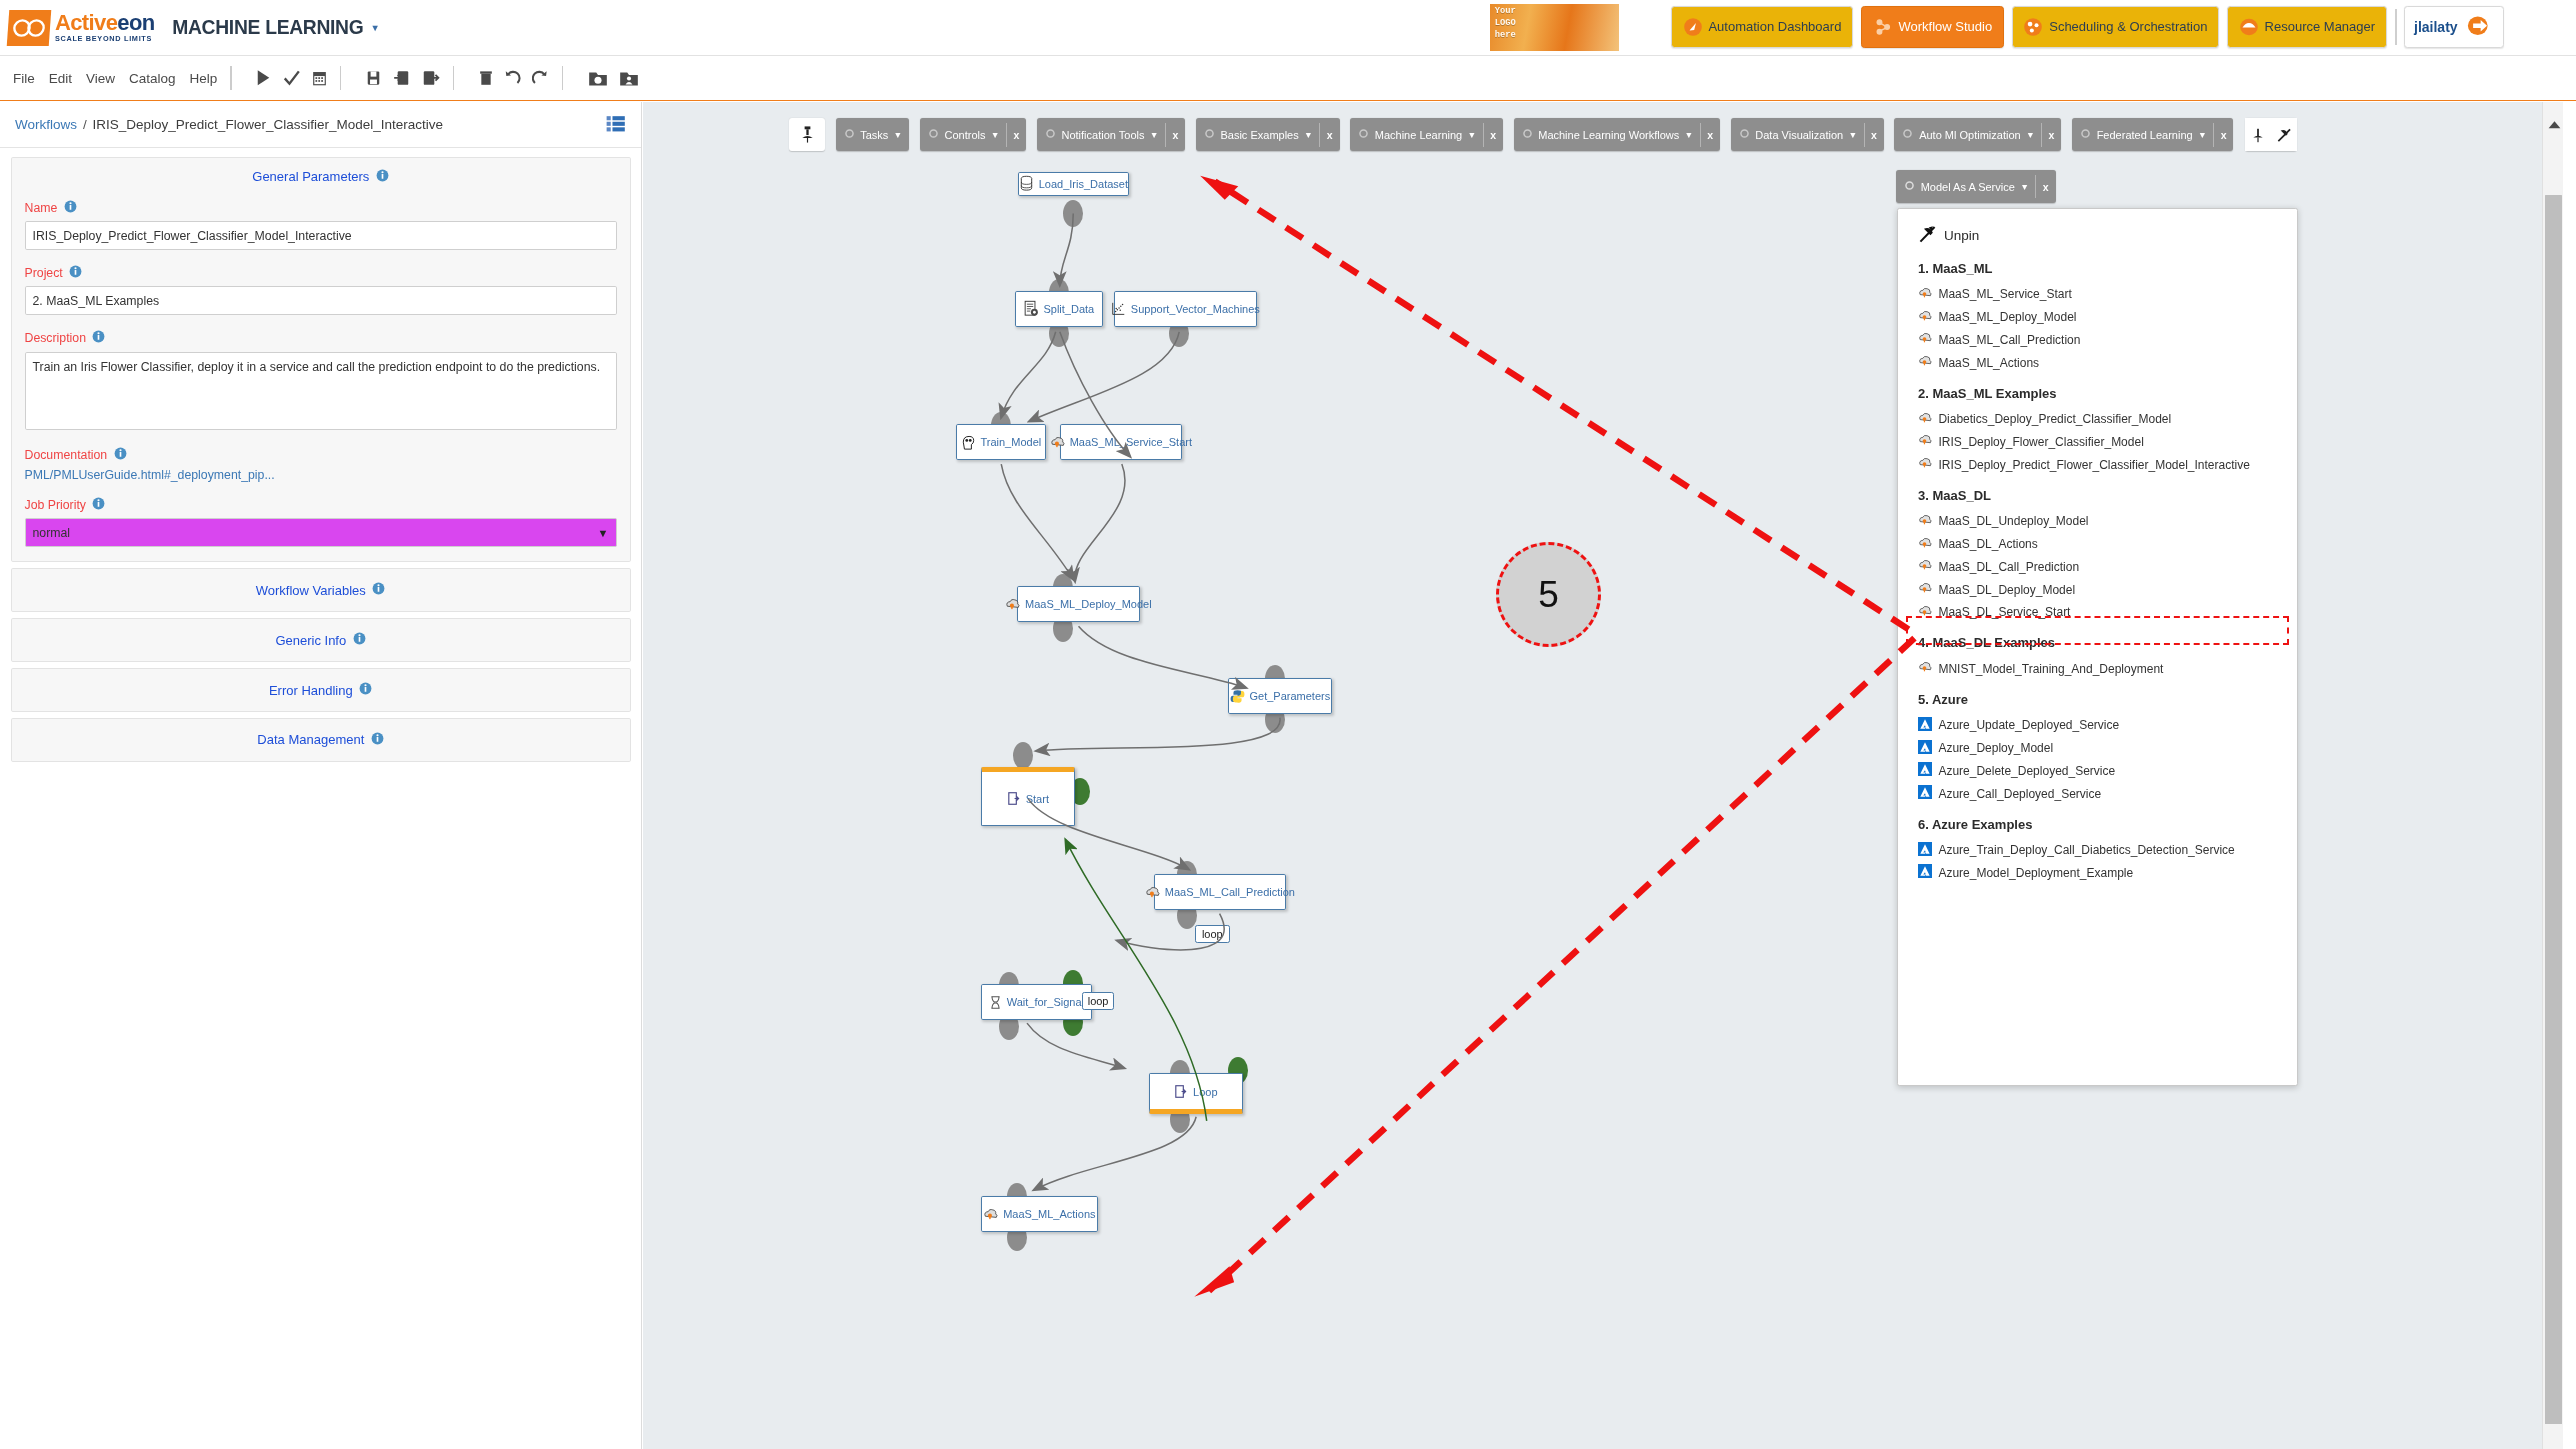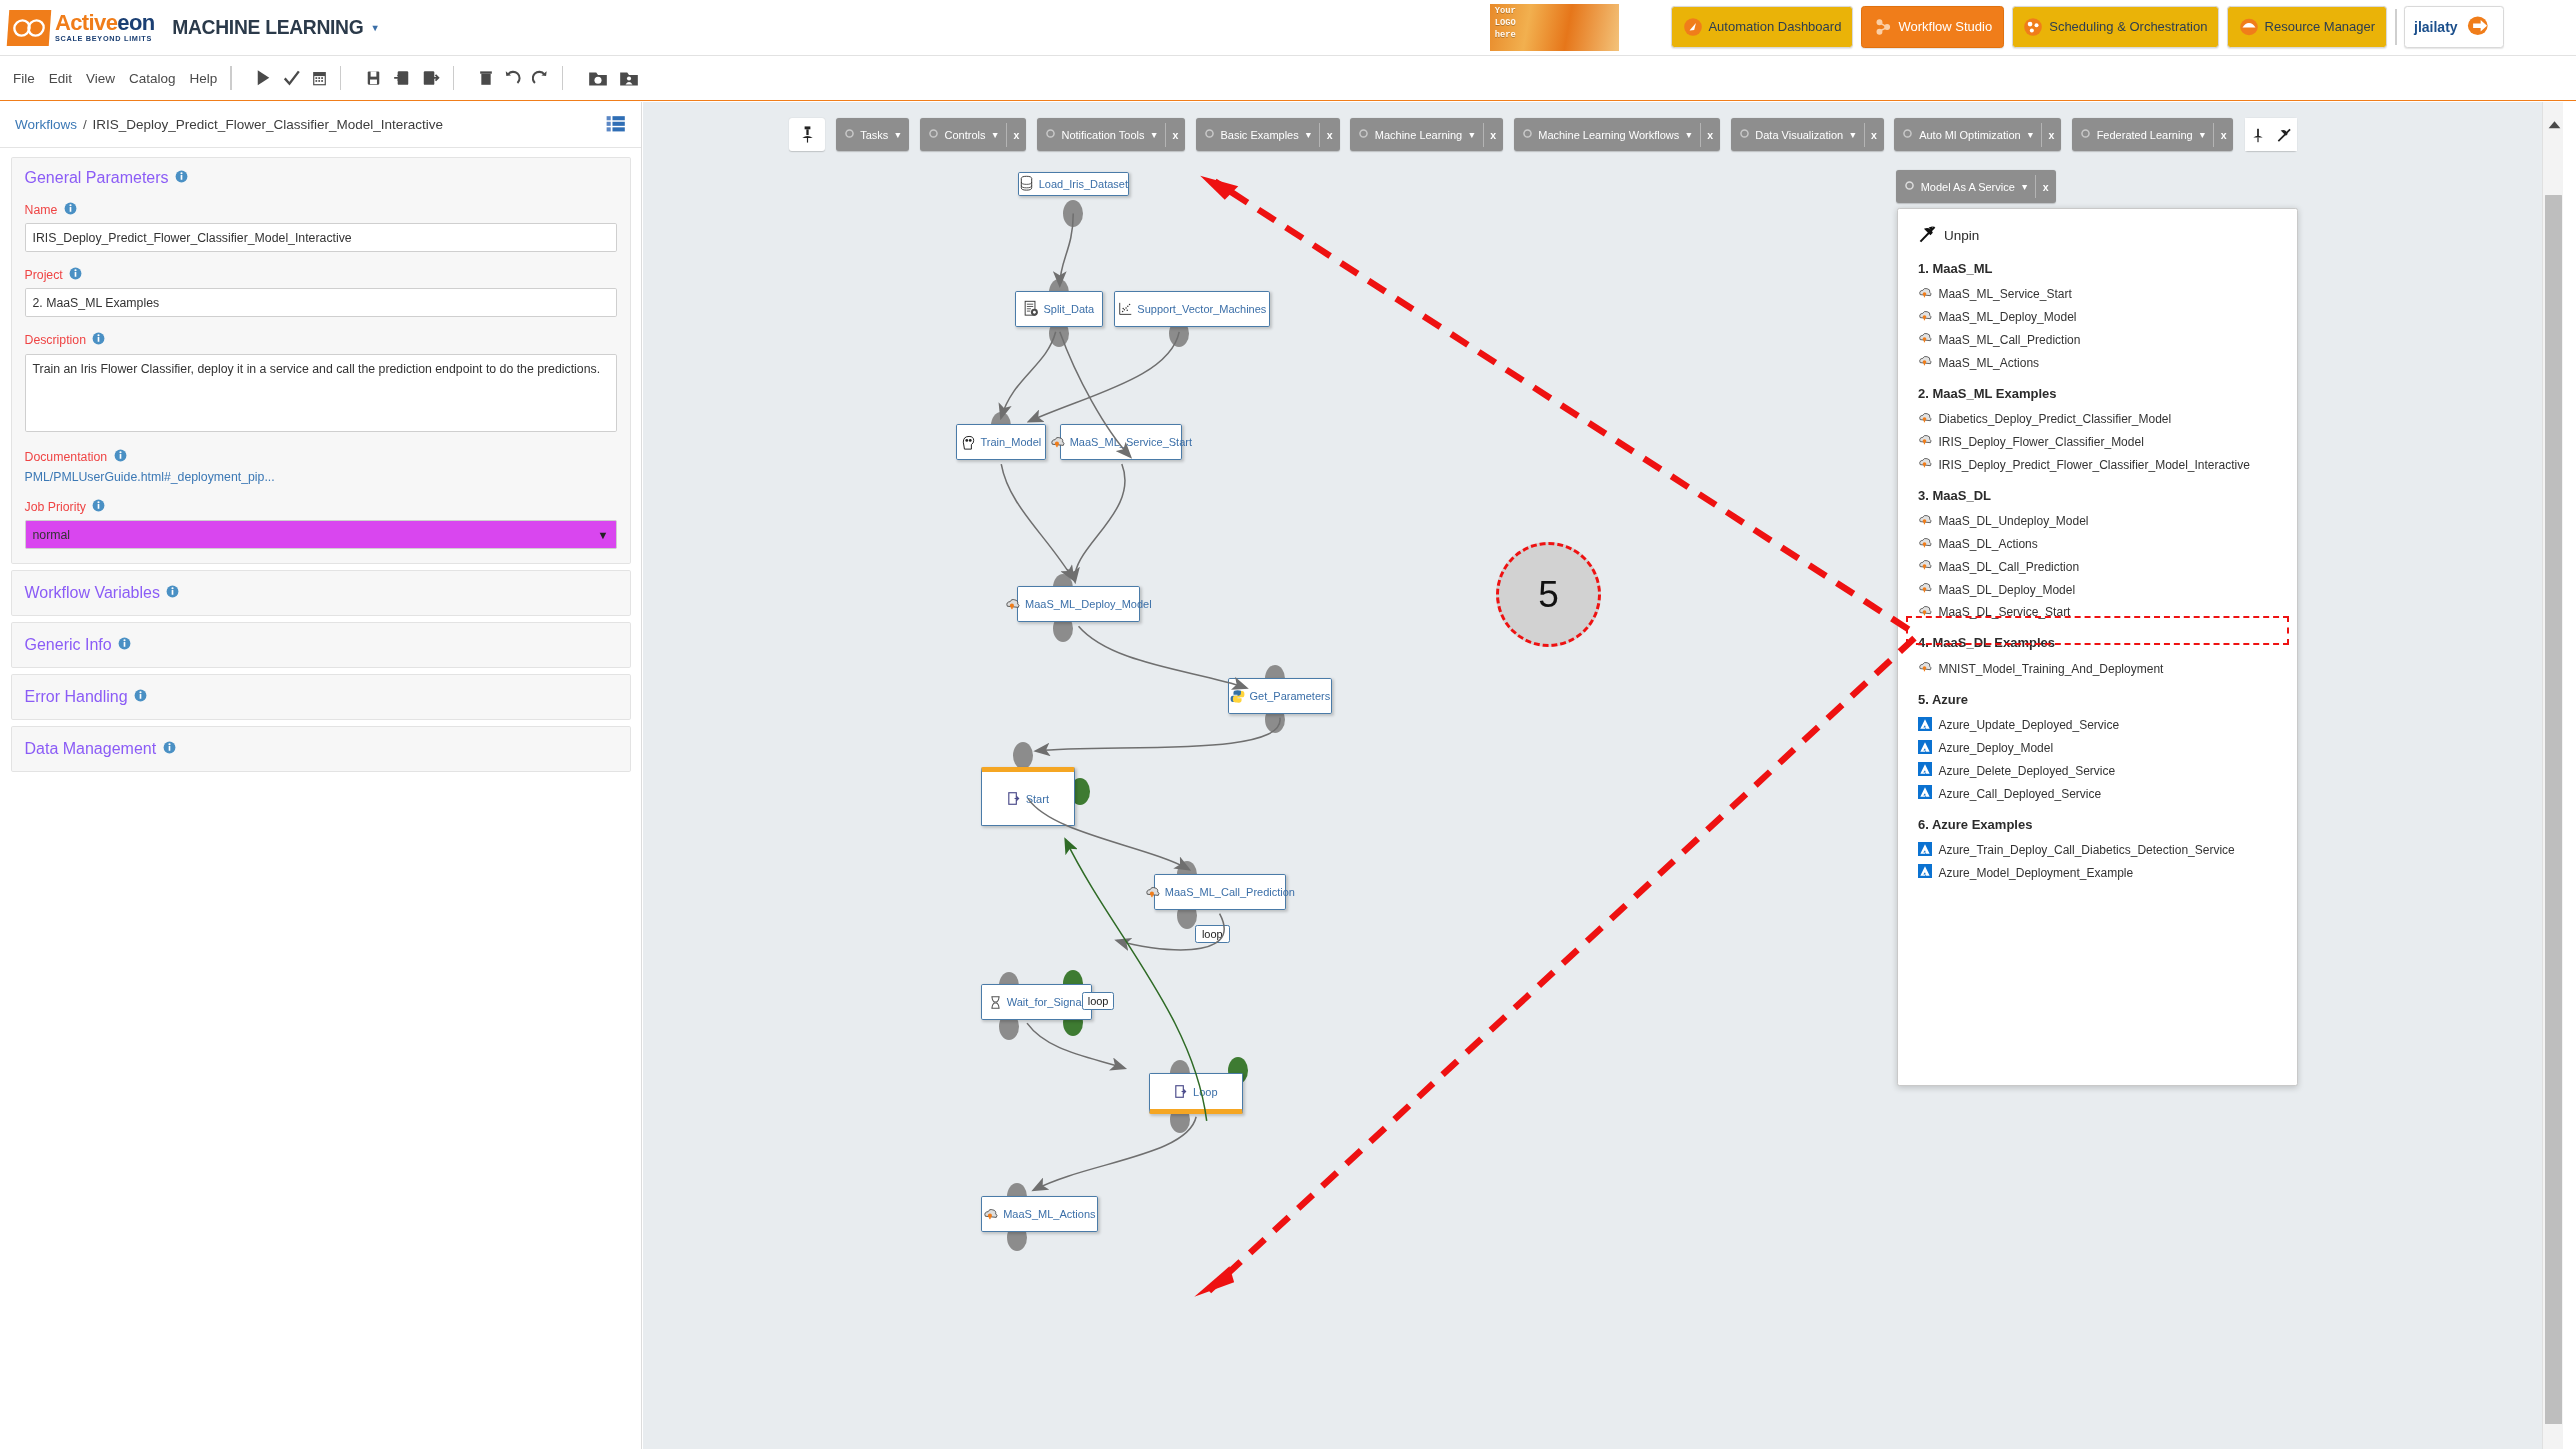--- a/index.html
+++ b/index.html
@@ -86,21 +86,21 @@
   .bc-sep{ color:#555; font-size:13.5px; margin:0 5.9px; }
   .bc-cur{ color:#3d3d3d; font-size:13.5px; }
   .bc-icon{ margin-left:auto; }
 
   .panel-body{ padding:9.4px 10.5px 0 10.5px; }
   .section{
     border:0.6px solid #e3e3e3; background:#f7f7f7; border-radius:1.8px;
     margin-bottom:5.9px; padding:10.5px 13px 14px 13px;
   }
   .section.collapsed{ padding:13px 13px; }
-  .sec-title{ color:#8b5cf6; font-size:16px; display:flex; align-items:center; }
+  .sec-title{ color:#1d4ed8; font-size:13px; display:flex; align-items:center;justify-content:center; }
   .info-ic{ margin-left:6.4px; }
   .field-label{ color:#ef4444; font-size:12.3px; margin:15px 0 5.3px 0; display:flex; align-items:center; }
   .txtinput{
     width:100%; height:29px; border:0.6px solid #cfcfcf; border-radius:1.8px;
     background:#fff; padding:0 7px; font-size:12.3px; color:#333;
     font-family:"Liberation Sans", sans-serif;
   }
   .txtarea{
     width:100%; height:78px; border:0.6px solid #cfcfcf; border-radius:1.8px;
     background:#fff; padding:5.9px 7px; font-size:12.3px; color:#333; line-height:1.45;
@@ -663,21 +663,21 @@
               <path d="M5 7 h11 M5 11 h11 M5 15 h7 M5 19 h6"></path>
             </g>
             <circle cx="18" cy="21" r="6" fill="#4a4a4a"></circle>
             <circle cx="18" cy="21" r="2.4" fill="#fff"></circle>
           </svg>
         </span>
       <span class="nlabel">Split_Data</span>
     </div>
     <div class="port" style="left:406px;top:218px;"></div>
 
-    <div class="node" style="left:471px;top:189px;width:156px;height:36px;">
+    <div class="node" style="left:471px;top:189px;width:143px;height:36px;">
       <span class="nicon">
           <svg width="15" height="16.4" viewBox="0 0 26 28">
             <path d="M3 3 v20 h20" stroke="#333" stroke-width="1.6" fill="none"></path>
             <g fill="#333">
               <circle cx="8" cy="18" r="1.3"></circle>
               <circle cx="11" cy="15" r="1.3"></circle>
               <circle cx="14" cy="12" r="1.3"></circle>
               <circle cx="17" cy="9" r="1.3"></circle>
               <circle cx="20" cy="6" r="1.3"></circle>
               <circle cx="9" cy="13" r="1.3"></circle>

